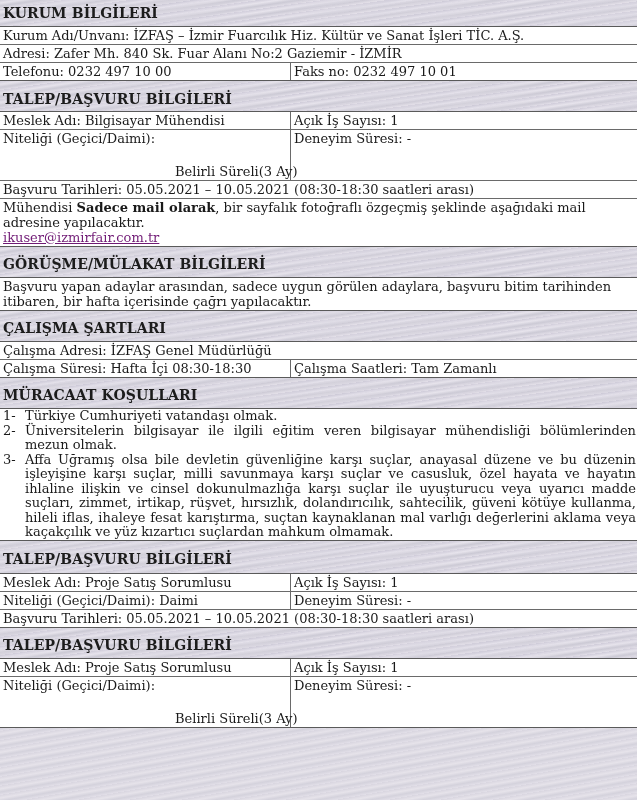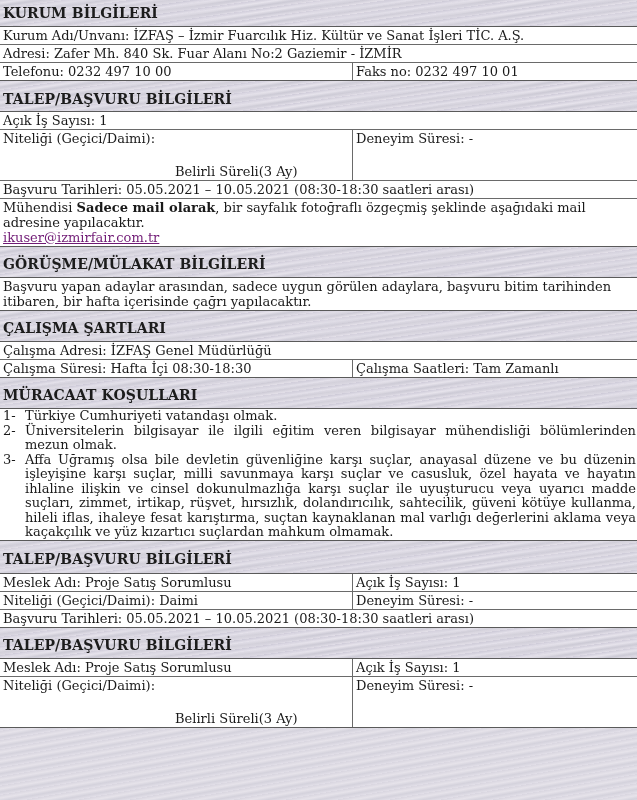--- a/index.html
+++ b/index.html
@@ -15,21 +15,21 @@
     font-family: "DejaVu Serif", serif;
     font-weight: bold; font-size: 14px; letter-spacing: 0.1px;
     color: #1c1c1c; padding-left: 3px; box-sizing: border-box;
     display: flex; align-items: center;
     background: repeating-linear-gradient(172deg, rgba(200,196,212,0.55) 0px, rgba(232,229,238,0.55) 3px, rgba(196,194,206,0.55) 6px, rgba(226,222,232,0.55) 9px);
   }
   .tbl { background: #ffffff; border-top: 1px solid #5a5a5a; border-bottom: 1px solid #5a5a5a; }
   .row { display: flex; border-bottom: 1px solid #6a6a6a; font-size: 13px; line-height: 17px; }
   .row:last-child { border-bottom: none; }
   .cell { padding: 0 3px; box-sizing: border-box; white-space: nowrap; }
-  .cell.left { width: 353px; border-right: 1px solid #6a6a6a; }
+  .cell.left { width: 291px; border-right: 1px solid #6a6a6a; }
   .cell.full { width: 100%; white-space: normal; }
   .indent { padding-left: 172px; margin-top: 16px; }
   .para { font-size: 13px; line-height: 15px; padding: 1px 3px; white-space: normal; }
   .email { text-decoration: underline; color: #701a75; }
   ol.cond { margin: 0; padding: 0; list-style: none; font-size: 13px; line-height: 14.5px; }
   ol.cond li { display: flex; padding-right: 2px; }
   ol.cond .num { width: 22px; flex: none; padding-left: 3px; }
   ol.cond .txt { flex: 1; text-align: justify; padding-right: 22px; }
   b { font-weight: bold; }
 </style>
@@ -48,20 +48,21 @@
     </div>
     <div class="row">
       <div class="cell left">Telefonu: 0232 497 10 00</div>
       <div class="cell">Faks no: 0232 497 10 01</div>
     </div>
   </div>
 
   <div class="sec-head" style="height:30px; padding-top:6px;">TALEP/BAŞVURU BİLGİLERİ</div>
   <div class="tbl">
     <div class="row">
+      <div class="cell left">Meslek Adı: Bilgisayar Mühendisi</div>
       <div class="cell">Açık İş Sayısı: 1</div>
     </div>
     <div class="row">
       <div class="cell left">
         <div>Niteliği (Geçici/Daimi):</div>
         <div class="indent">Belirli Süreli(3 Ay)</div>
       </div>
       <div class="cell">Deneyim Süresi: -</div>
     </div>
     <div class="row">

